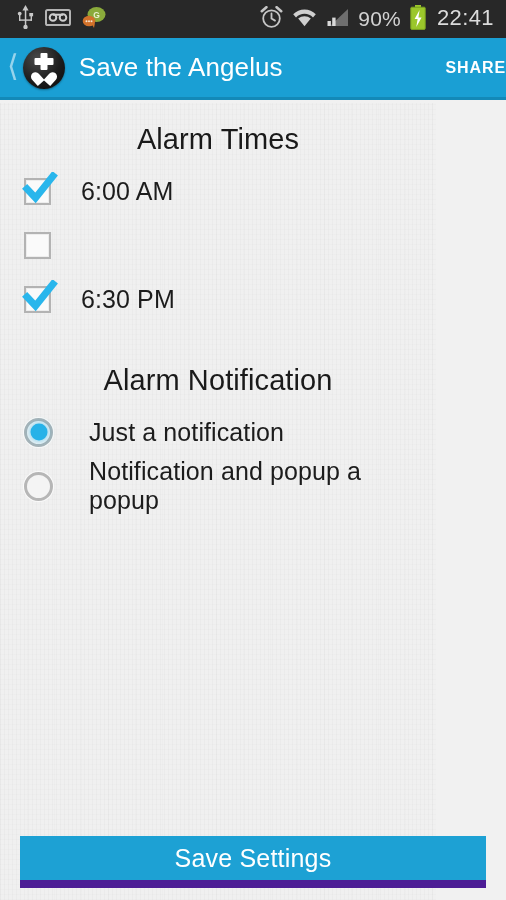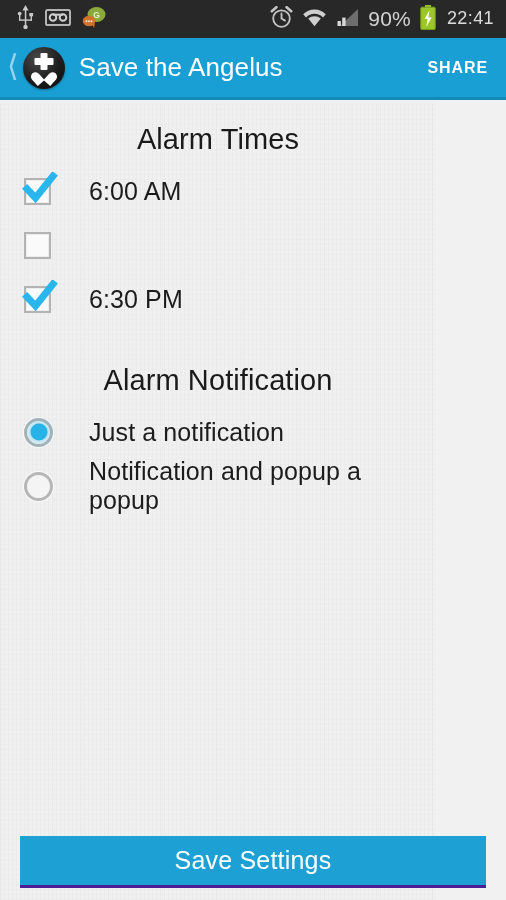--- a/index.html
+++ b/index.html
@@ -21,21 +21,21 @@
   .sb-left { display:flex; align-items:center; gap:11px; padding-left:17px; }
   .sb-right { margin-left:auto; display:flex; align-items:center; gap:9px; padding-right:12px; }
 
   .ic { display:block; }
 
   .sb-pct {
     color:#d2d2d2; font-size:21px; letter-spacing:.2px;
     font-family:"Liberation Sans", sans-serif;
   }
   .sb-clock {
-    color:#dcdcdc; font-size:18px; letter-spacing:.4px; font-weight:400;
+    color:#dcdcdc; font-size:22px; letter-spacing:.4px; font-weight:400;
     margin-left:2px; position:relative; top:-1px;
   }
 
   
   .actionbar {
     position:absolute; top:38px; left:0; width:506px; height:62px;
     background:#1a9fd4;
     border-bottom:3px solid #1389b8;
     display:flex; align-items:center;
   }
@@ -66,21 +66,21 @@
     content:""; position:absolute; top:0; width:9px; height:13px;
     background:#fff; border-radius:9px 9px 0 0;
   }
   .ab-logo .heart:before { left:0; transform:rotate(-42deg); transform-origin:100% 100%; }
   .ab-logo .heart:after  { right:0; transform:rotate(42deg); transform-origin:0 100%; }
   .ab-title {
     color:#ffffff; font-size:26px; font-weight:400; margin-left:14px;
     letter-spacing:.1px;
   }
   .ab-share {
-    margin-left:auto; margin-right:18px;
+    margin-left:auto; 
     color:#ffffff; font-size:16px; font-weight:bold; letter-spacing:.9px;
   }
 
   
   .content {
     position:absolute; top:103px; left:0; width:436px; bottom:0;
     background-color:#f0f0f0;
     background-image:
       repeating-linear-gradient(90deg, rgba(0,0,0,.018) 0 1px, rgba(255,255,255,0) 1px 4px),
       repeating-linear-gradient(0deg, rgba(0,0,0,.013) 0 1px, rgba(255,255,255,0) 1px 5px),
@@ -124,31 +124,31 @@
     position:absolute; left:50%; top:50%; width:17px; height:17px;
     border-radius:50%; background:#27b2e8;
     transform:translate(-50%,-50%);
     box-shadow:0 0 6px 1px rgba(39,178,232,.55);
     display:none;
   }
   .rdo.on .dot { display:block; }
   .rdo.on { border-color:#a9b3b7; }
 
   .opt-label {
-    margin-left:38px; font-size:25px; color:#1c1c1c; font-weight:400;
+    margin-left:30px; font-size:25px; color:#1c1c1c; font-weight:400;
     letter-spacing:.1px;
   }
   .opt-row.radio .opt-label { margin-left:36px; }
 
   
   .save-wrap { position:absolute; left:0; bottom:0; width:506px; height:75px; }
   .save-btn {
     position:absolute; left:20px; top:11px; width:466px; height:52px;
     background:#1da1d4;
-    border:none; border-bottom:3px solid #4c1d95;
+    border:none; border-bottom:8px solid #4c1d95;
     color:#ffffff; font-size:25px; font-weight:400;
     font-family:"Liberation Sans", sans-serif;
     letter-spacing:.2px; cursor:pointer;
   }
 </style>
 </head>
 <body>
 
 <div class="phone">
 

